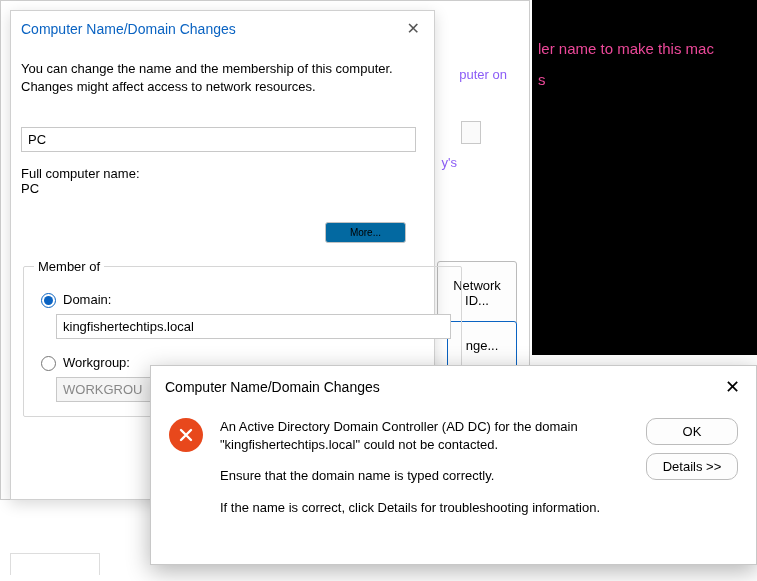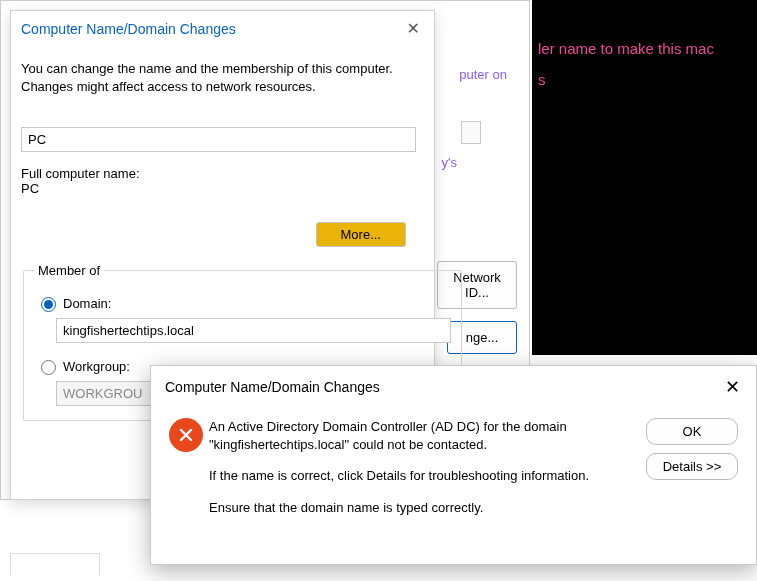--- a/index.html
+++ b/index.html
@@ -10,21 +10,21 @@
     background: #000; color: #ec4899; font-size: 15px; padding: 40px 6px 0 6px;
   }
 
   .sysprop {
     position: absolute; left: 0; top: 0; width: 530px; height: 500px;
     background: #fff; border: 1px solid #ccc; padding: 12px;
   }
   .sysprop .hidden-text { color: #8b5cf6; font-size: 13px; }
   .sysprop .btn {
     display: inline-block; border: 1px solid #bbb; background: #fdfdfd;
-    border-radius: 3px; padding: 8px 14px; font-size: 13px; text-align: center;
+    border-radius: 3px; padding: 16px 14px; font-size: 13px; text-align: center;
   }
   .sysprop .btn.highlight { border: 1px solid #0a63c2; }
 
   .dlg1 {
     position: absolute; left: 10px; top: 10px; width: 425px; height: 490px;
     background: #fff; border: 1px solid #d0d0d0; box-shadow: 0 4px 14px rgba(0,0,0,0.15);
   }
   .dlg1 .titlebar { display: flex; justify-content: space-between; align-items: center;
     padding: 8px 10px; font-size: 14px; color: #0a63c2; }
   .dlg1 .close { color: #555; font-size: 16px; padding: 0 4px; cursor: default;}
@@ -32,41 +32,41 @@
   .dlg1 .desc { margin: 6px 0 32px 0; line-height: 1.35; }
   .dlg1 label.field { display: block; margin-bottom: 4px; }
   .dlg1 input.txt {
     width: 395px; border: 1px solid #c8c8c8; padding: 4px 6px; font-size: 13px;
     background: #fff;
   }
   .dlg1 input.txt[disabled] { background: #f5f5f5; color: #888; }
   .dlg1 .full { margin-top: 14px; }
   .dlg1 .morerow { text-align: right; margin: 26px 8px 16px 0; }
   .dlg1 .more-btn {
-    border: 1px solid #c2c2c2; background: #eab308; border-radius: 3px;
-    padding: 4px 24px; font-size: 13px;
+    border: 1px solid #c2c2c2; background: #0369a1; border-radius: 3px;
+    padding: 4px 24px; font-size: 10px;
   }
 
   .dlg1 fieldset {
     border: 1px solid #d6d6d6; border-radius: 2px; padding: 10px 10px 14px 10px;
     margin: 0 2px;
   }
   .dlg1 legend { font-size: 13px; padding: 0 4px; }
   .radio-row { display: flex; align-items: center; margin: 6px 0 6px 2px; gap: 4px; font-size: 13px;}
   .radio-row input[type=radio]{ width:15px; height:15px; accent-color:#0a63c2;}
   .radio-input { margin-left: 22px; width: 340px; }
 
   .dlg2 {
     position: absolute; left: 150px; top: 365px; width: 607px; height: 200px;
     background: #fff; border: 1px solid #c8c8c8; box-shadow: 0 6px 22px rgba(0,0,0,0.3);
   }
   .dlg2 .titlebar { display: flex; justify-content: space-between; align-items: center;
     padding: 10px 12px 6px 14px; font-size: 14px; color: #000; }
   .dlg2 .close2 { font-size: 18px; color: #000; padding: 0 4px; }
-  .dlg2 .content { display: flex; padding: 14px 14px 10px 18px; gap: 4px; font-size: 13px; }
+  .dlg2 .content { display: flex; padding: 14px 14px 10px 18px; gap: 15px; font-size: 13px; }
   .dlg2 .iconwrap { flex: 0 0 36px; }
   .err-icon {
     width: 34px; height: 34px; border-radius: 50%; background: #e8481c;
     display: flex; align-items: center; justify-content: center;
   }
   .err-icon svg { width: 16px; height: 16px; }
   .dlg2 .msg { flex: 1; line-height: 1.35; }
   .dlg2 .msg p { margin: 0 0 14px 0; }
   .dlg2 .btns { flex: 0 0 96px; display: flex; flex-direction: column; gap: 8px; }
   .dlg2 .wbtn {
@@ -145,22 +145,22 @@
   <div class="content">
     <div class="iconwrap">
       <div class="err-icon">
         <svg viewBox="0 0 16 16">
             <path d="M3 3 L13 13 M13 3 L3 13" stroke="#fff" stroke-width="2.4" stroke-linecap="round" fill="none"></path>
           </svg>
       </div>
     </div>
     <div class="msg">
       <p>An Active Directory Domain Controller (AD DC) for the domain "kingfishertechtips.local" could not be contacted.</p>
+      <p>Ensure that the domain name is typed correctly.</p>
       <p>If the name is correct, click Details for troubleshooting information.</p>
-      <p>Ensure that the domain name is typed correctly.</p>
     </div>
     <div class="btns">
       <button class="wbtn">OK</button>
       <button class="wbtn">Details &gt;&gt;</button>
     </div>
   </div>
 </div>
 
 <div class="tabstub"></div>
 

